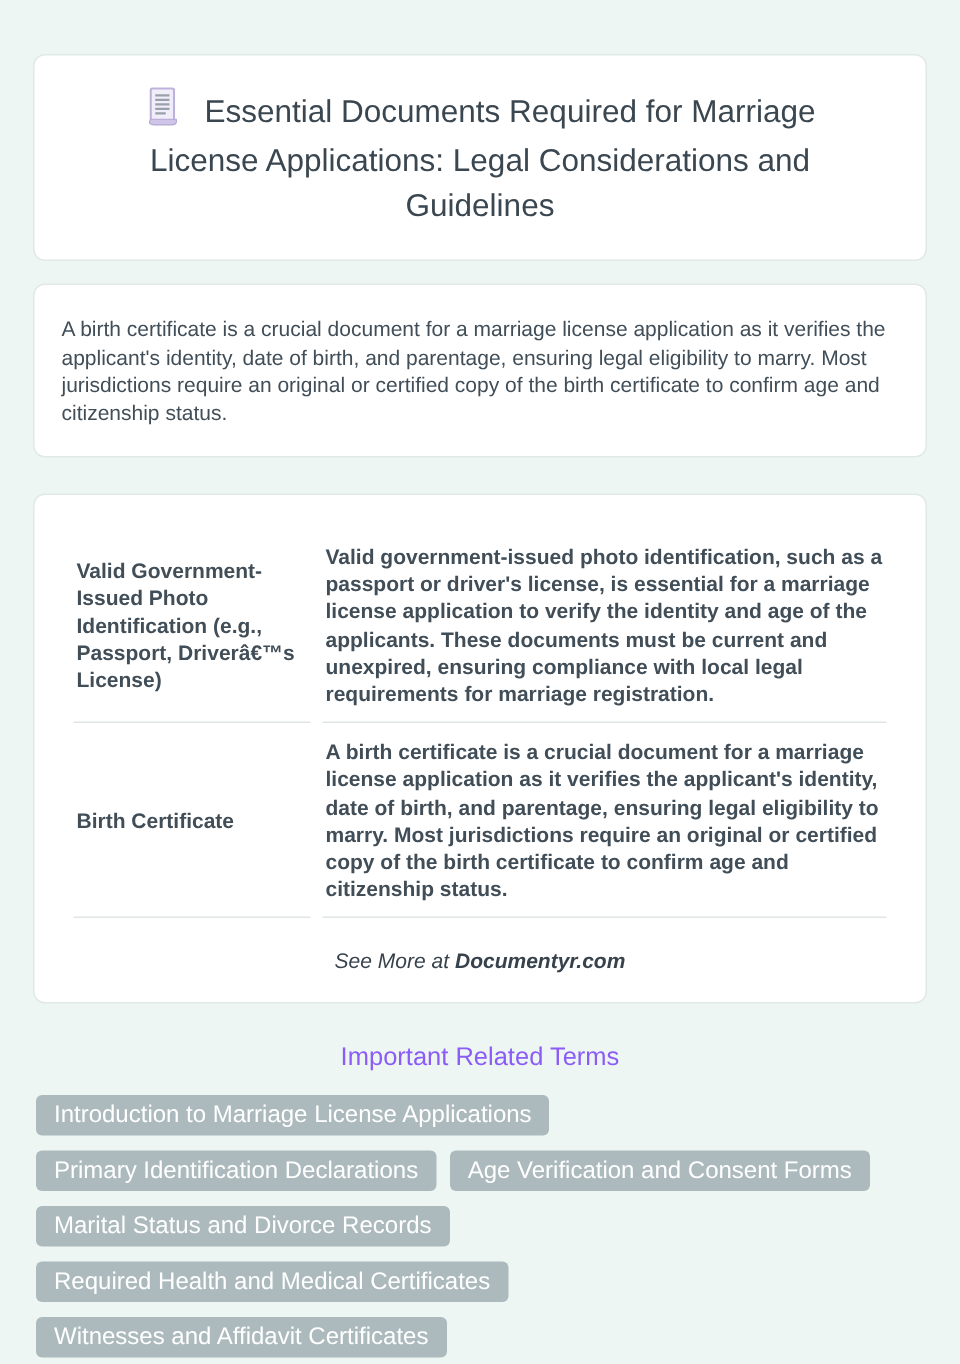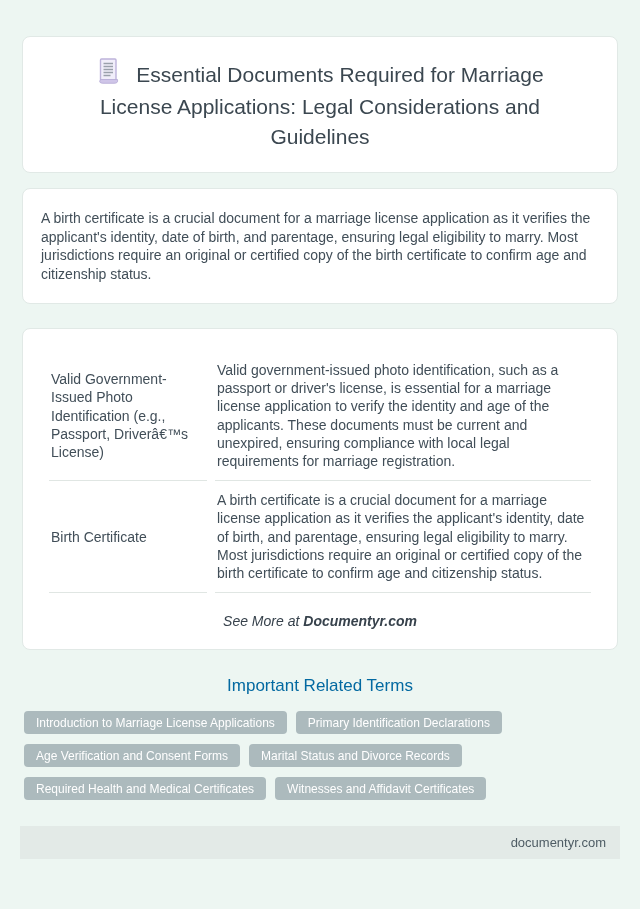--- a/index.html
+++ b/index.html
@@ -36,21 +36,21 @@
     gap: 16px;
   }
   .receipt-icon { flex: 0 0 auto; margin-top: 2px; }
 
   
   .intro-card { margin-top: 15px; padding: 20px 18px; }
   .intro-text { font-size: 14px; line-height: 1.32; color: #414e58; }
 
   
   .table-card { margin-top: 24px; padding: 22px 18px 20px; }
-  table { width: 100%; border-collapse: separate; border-spacing: 8px 0; }
+  table { width: 100%; border-collapse: separate; border-spacing: 8px 0; font-weight: bold; }
   td {
     border-bottom: 1px solid #e0e6e3;
     vertical-align: middle;
     font-size: 14px;
     line-height: 1.3;
     color: #414e58;
     padding: 10px 2px;
   }
   td.term { width: 158px; }
   .see-more {
@@ -61,33 +61,33 @@
     margin-top: 20px;
   }
   .see-more b { margin-left: 4px; }
 
   
   .related-heading {
     margin-top: 26px;
     text-align: center;
     font-size: 17px;
     font-weight: 500;
-    color: #0369a1;
+    color: #8b5cf6;
   }
   .tags {
     margin: 15px 24px 0;
     display: flex;
     flex-wrap: wrap;
     column-gap: 9px;
     row-gap: 10px;
   }
   .tag {
     background: #acbabd;
     color: #ffffff;
-    font-size: 12px;
+    font-size: 16px;
     line-height: 1;
     padding: 6px 12px 5px;
     border-radius: 4px;
     white-space: nowrap;
     cursor: pointer;
   }
 
   
   .footer-bar {
     margin: 26px 20px 0;

